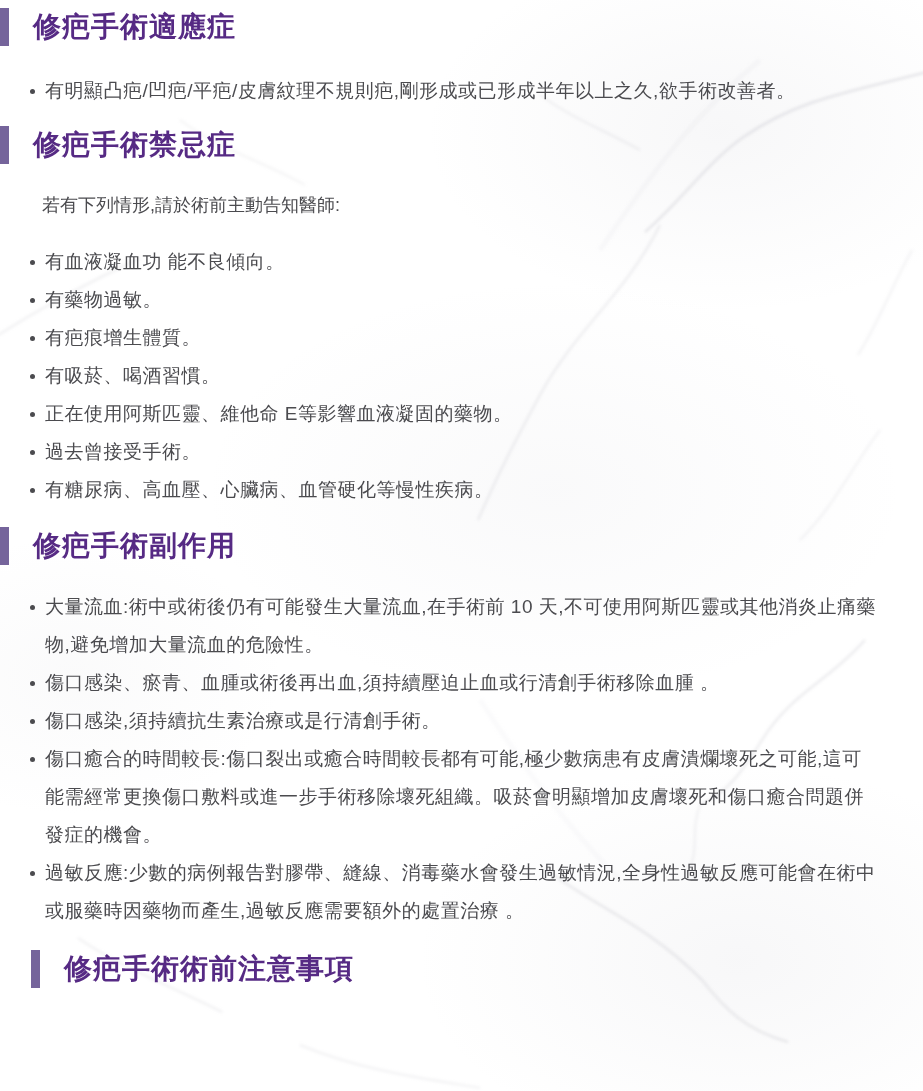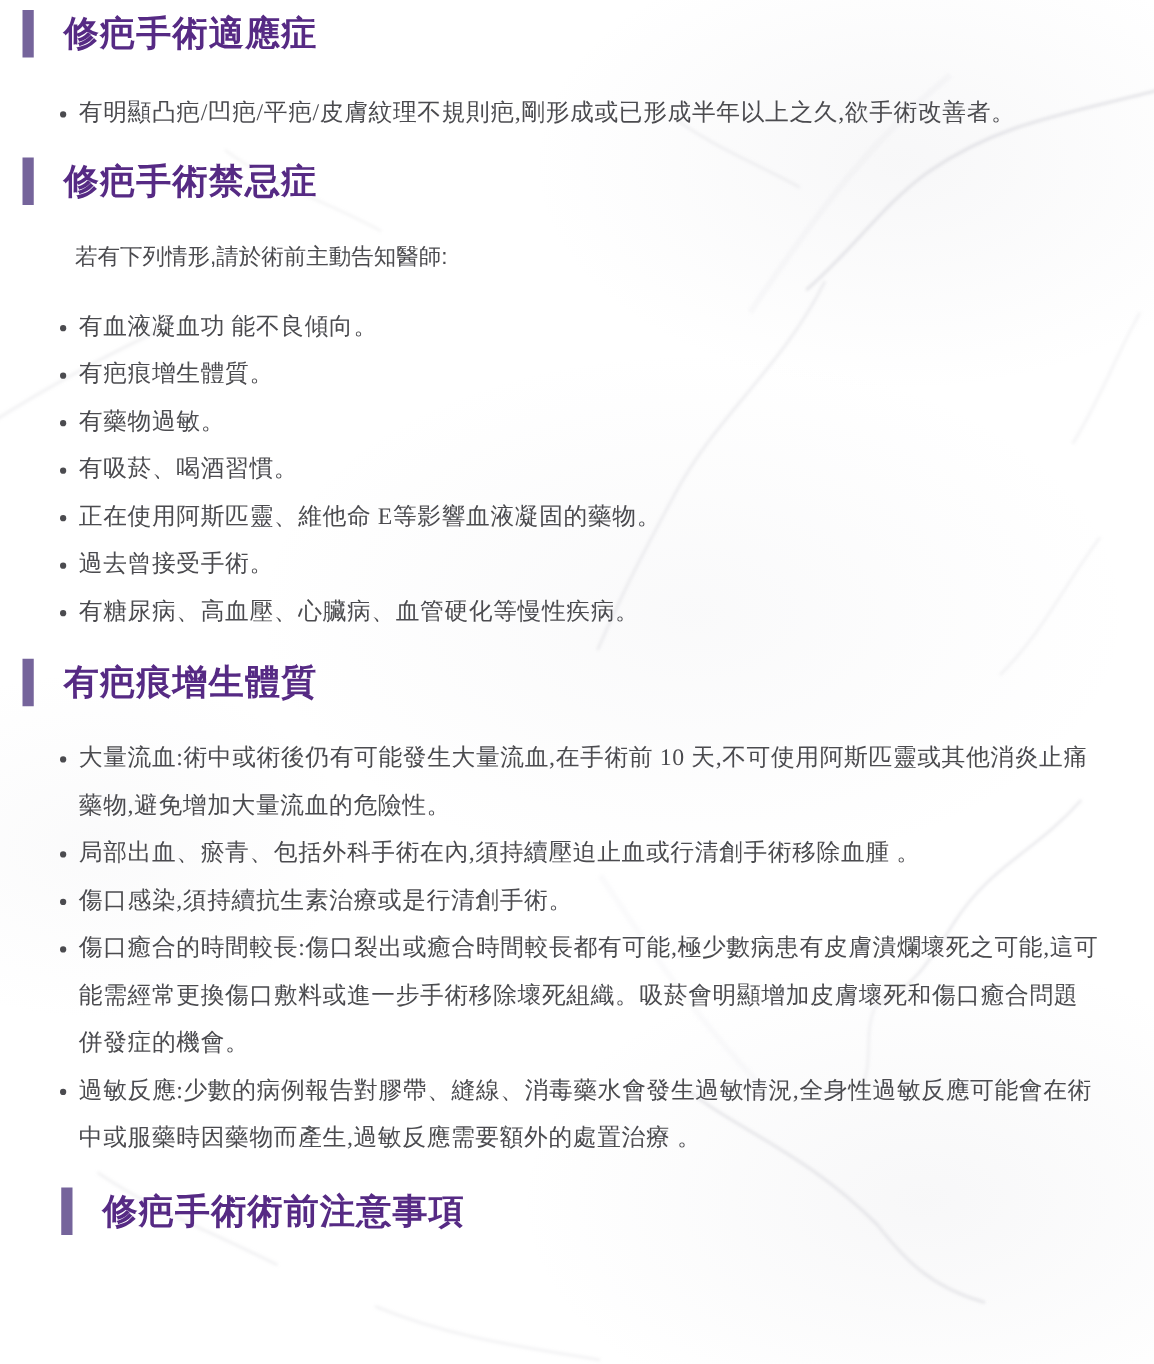--- a/index.html
+++ b/index.html
@@ -19,21 +19,20 @@
   }
   .marble {
     position: absolute;
     inset: 0;
     z-index: 0;
     pointer-events: none;
   }
   .content {
     position: relative;
     z-index: 1;
-    padding-left: 18px;
   }
   h2.section-heading {
     margin: 0;
     color: #562a84;
     font-size: 28px;
     line-height: 38px;
     font-weight: 700;
     border-left: 9px solid #75649b;
     padding-left: 24px;
     letter-spacing: 1px;
@@ -46,21 +45,20 @@
     margin: 26px 0 0 42px;
     font-size: 18px;
     line-height: 30px;
     color: #4b4b4f;
   }
   ul.bullets {
     list-style: none;
     margin: 26px 14px 0 0;
     padding: 0 30px 0 45px;
     max-width: 848px;
-    font-family: Liberation Serif, serif;
   }
   .s2 ul.bullets { margin-top: 23px; }
   .s3 ul.bullets { margin-top: 23px; }
   ul.bullets li {
     position: relative;
     font-size: 19px;
     line-height: 38px;
     color: #4b4b4f;
     letter-spacing: 0.5px;
   }
@@ -117,36 +115,36 @@
         </ul>
     </section>
 
     <section class="s2">
       <h2 class="section-heading">
         <span>修疤手術禁忌症</span>
       </h2>
       <p class="intro">若有下列情形,請於術前主動告知醫師:</p>
       <ul class="bullets">
           <li>有血液凝血功 能不良傾向。</li>
+          <li>有藥物過敏。</li>
           <li>有疤痕增生體質。</li>
-          <li>有藥物過敏。</li>
           <li>有吸菸、喝酒習慣。</li>
           <li>正在使用阿斯匹靈、維他命 E等影響血液凝固的藥物。</li>
           <li>過去曾接受手術。</li>
           <li>有糖尿病、高血壓、心臟病、血管硬化等慢性疾病。</li>
         </ul>
     </section>
 
     <section class="s3">
       <h2 class="section-heading">
-        <span>有疤痕增生體質</span>
+        <span>修疤手術副作用</span>
       </h2>
       <ul class="bullets">
           <li>大量流血:術中或術後仍有可能發生大量流血,在手術前 10 天,不可使用阿斯匹靈或其他消炎止痛藥物,避免增加大量流血的危險性。</li>
-          <li>局部出血、瘀青、包括外科手術在內,須持續壓迫止血或行清創手術移除血腫 。</li>
+          <li>傷口感染、瘀青、血腫或術後再出血,須持續壓迫止血或行清創手術移除血腫 。</li>
           <li>傷口感染,須持續抗生素治療或是行清創手術。</li>
           <li>傷口癒合的時間較長:傷口裂出或癒合時間較長都有可能,極少數病患有皮膚潰爛壞死之可能,這可能需經常更換傷口敷料或進一步手術移除壞死組織。吸菸會明顯增加皮膚壞死和傷口癒合問題併發症的機會。</li>
           <li>過敏反應:少數的病例報告對膠帶、縫線、消毒藥水會發生過敏情況,全身性過敏反應可能會在術中或服藥時因藥物而產生,過敏反應需要額外的處置治療 。</li>
         </ul>
     </section>
 
     <section class="s4">
       <h2 class="section-heading">
         <span>修疤手術術前注意事項</span>
       </h2>

